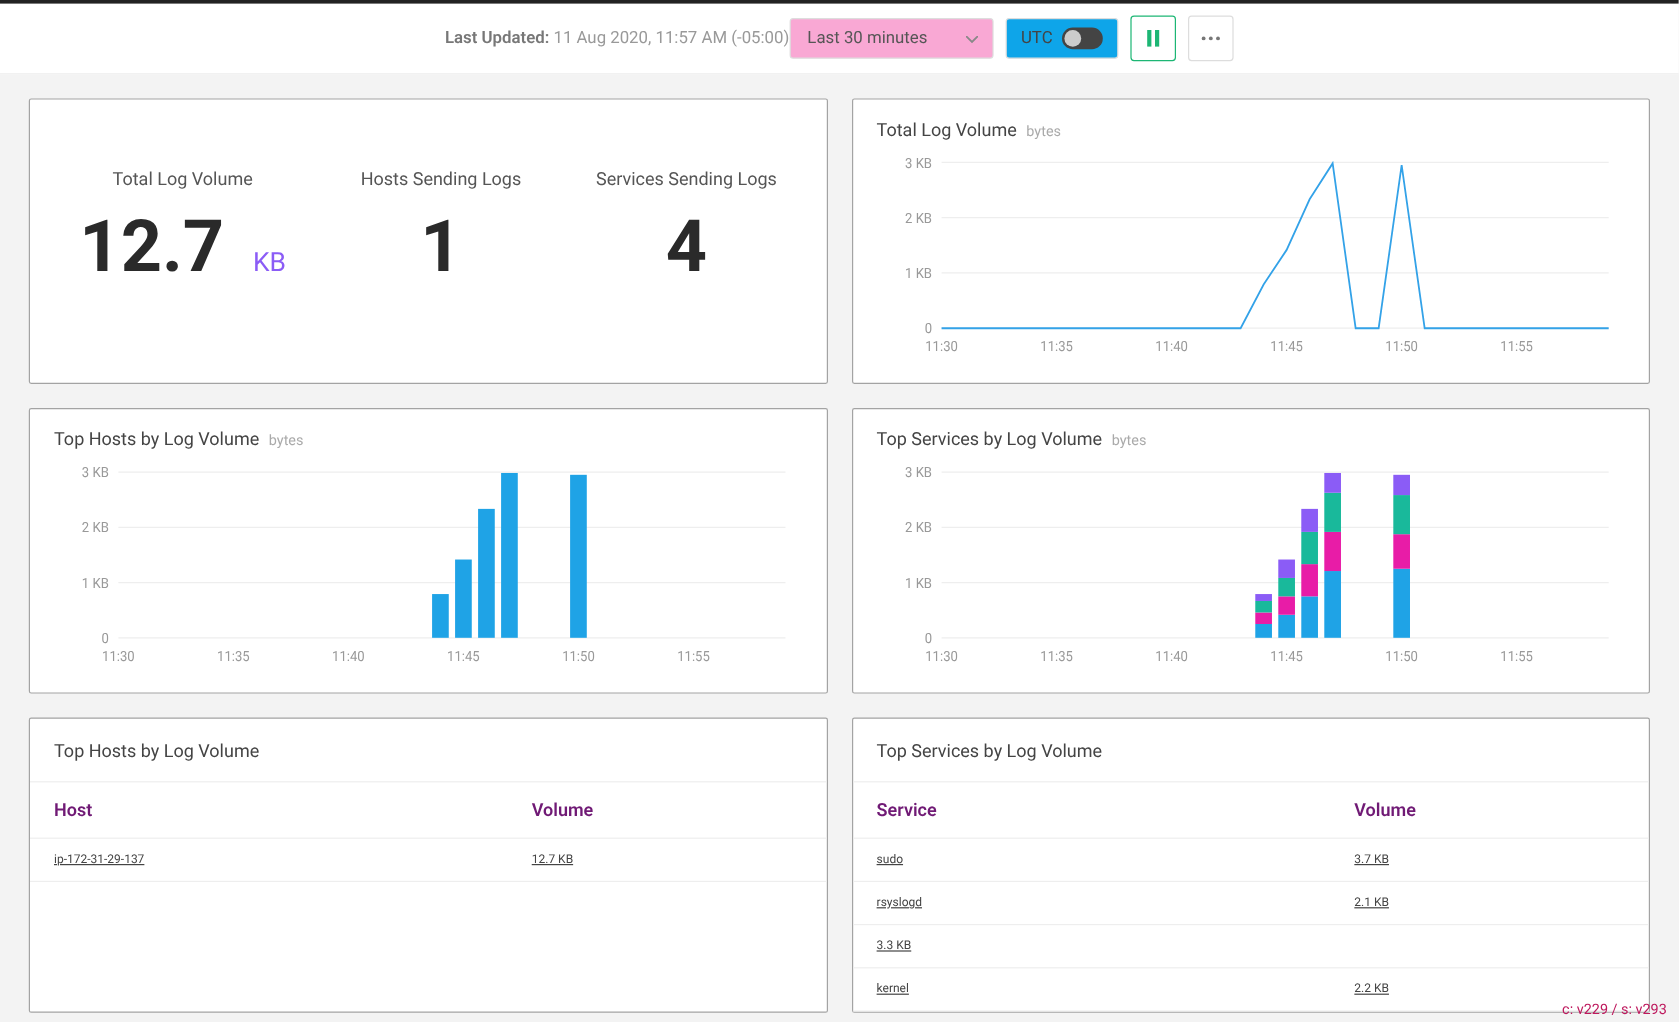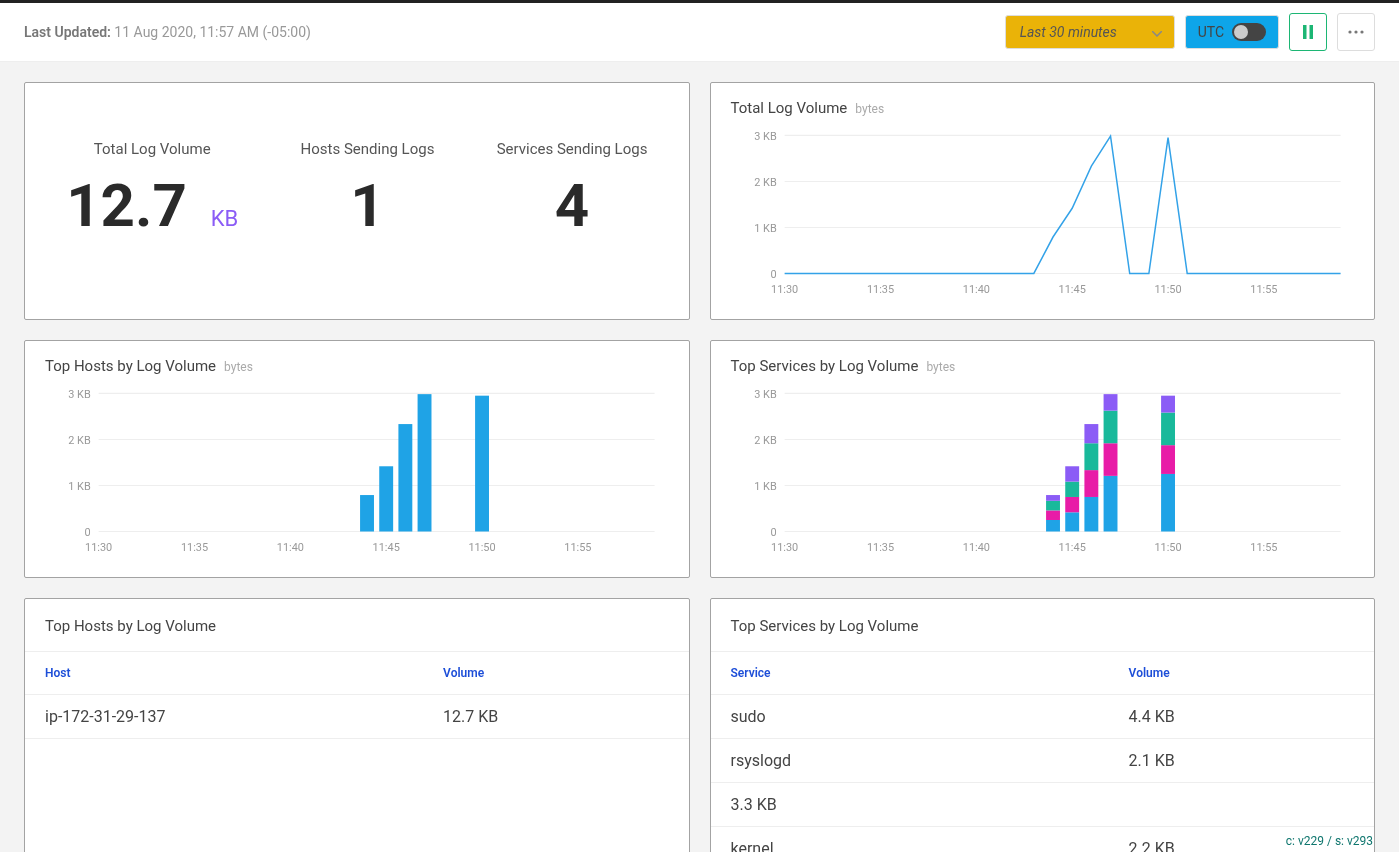--- a/index.html
+++ b/index.html
@@ -8,38 +8,37 @@
   background: #f3f3f3;
   color: #333;
   width: 1399px;
 }
 .topbar {
   background: #fff;
   border-top: 3px solid #222;
   border-bottom: 1px solid #eee;
   display: flex;
   align-items: center;
-  justify-content: space-between;
+  justify-content: center;
   padding: 10px 24px;
   height: 62px;
 }
 .topbar-left { font-size: 14px; color: #999; }
 .topbar-left .label { font-weight: 600; color: #777; }
 .topbar-right { display: flex; gap: 10px; align-items: center; }
 .dropdown {
   border: 1px solid #ddd;
   border-radius: 3px;
   padding: 8px 36px 8px 14px;
   font-size: 14px;
-  background: #eab308;
+  background: #f9a8d4;
   position: relative;
   color: #555;
   cursor: pointer;
   min-width: 170px;
-  font-style: italic;
 }
 .dropdown .chev {
   position: absolute;
   right: 12px;
   top: 50%;
   transform: translateY(-50%);
 }
 .toggle-wrap {
   border: 1px solid #ddd;
   border-radius: 3px;
@@ -109,26 +108,26 @@
   padding: 4px 24px 20px 24px;
 }
 svg.chart { width: 100%; height: 170px; display: block; }
 .axis-text { font-size: 11px; fill: #999; }
 .grid-line { stroke: #eee; stroke-width: 1; }
 .line-path { stroke: #33a2e8; stroke-width: 1.5; fill: none; }
 .bar { fill: #1fa3e6; }
 .table { padding: 0; }
 .table-title { padding: 18px 20px 16px 20px; font-size: 15px; color: #444; border-bottom: 1px solid #eee; }
 .thead { display: flex; border-bottom: 1px solid #eee; }
-.thead div { padding: 14px 20px; font-weight: 600; font-size: 12px; color: #1d4ed8; }
+.thead div { padding: 14px 20px; font-weight: 600; font-size: 15px; color: #701a75; }
 .trow { display: flex; border-bottom: 1px solid #eee; }
-.trow div { padding: 12px 20px; font-size: 16px; color: #444; }
+.trow div { padding: 12px 20px; font-size: 10px; color: #444; text-decoration: underline; }
 .c1 { flex: 1 1 60%; }
 .c2 { flex: 1 1 40%; }
-.footer-note { position: fixed; right: 26px; bottom: 4px; font-size: 12px; color: #0f766e; }
+.footer-note { position: fixed; right: 10px; bottom: 4px; font-size: 12px; color: #be185d; }
 </style>
 </head>
 <body>
 
 <div class="topbar">
   <div class="topbar-left">
     <span class="label">Last Updated:</span>
     <span>11 Aug 2020, 11:57 AM (-05:00)</span>
   </div>
   <div class="topbar-right">
@@ -299,21 +298,21 @@
 
   <div class="card table">
     <div class="table-title">Top Services by Log Volume</div>
     <div class="thead">
       <div class="c1">Service</div>
       <div class="c2">Volume</div>
     </div>
     <div id="services-rows">
         <div class="trow">
           <div class="c1">sudo</div>
-          <div class="c2">4.4 KB</div>
+          <div class="c2">3.7 KB</div>
         </div>
         <div class="trow">
           <div class="c1">rsyslogd</div>
           <div class="c2">2.1 KB</div>
         </div>
         <div class="trow">
           <div class="c2">3.3 KB</div>
         </div>
         <div class="trow">
           <div class="c1">kernel</div>

